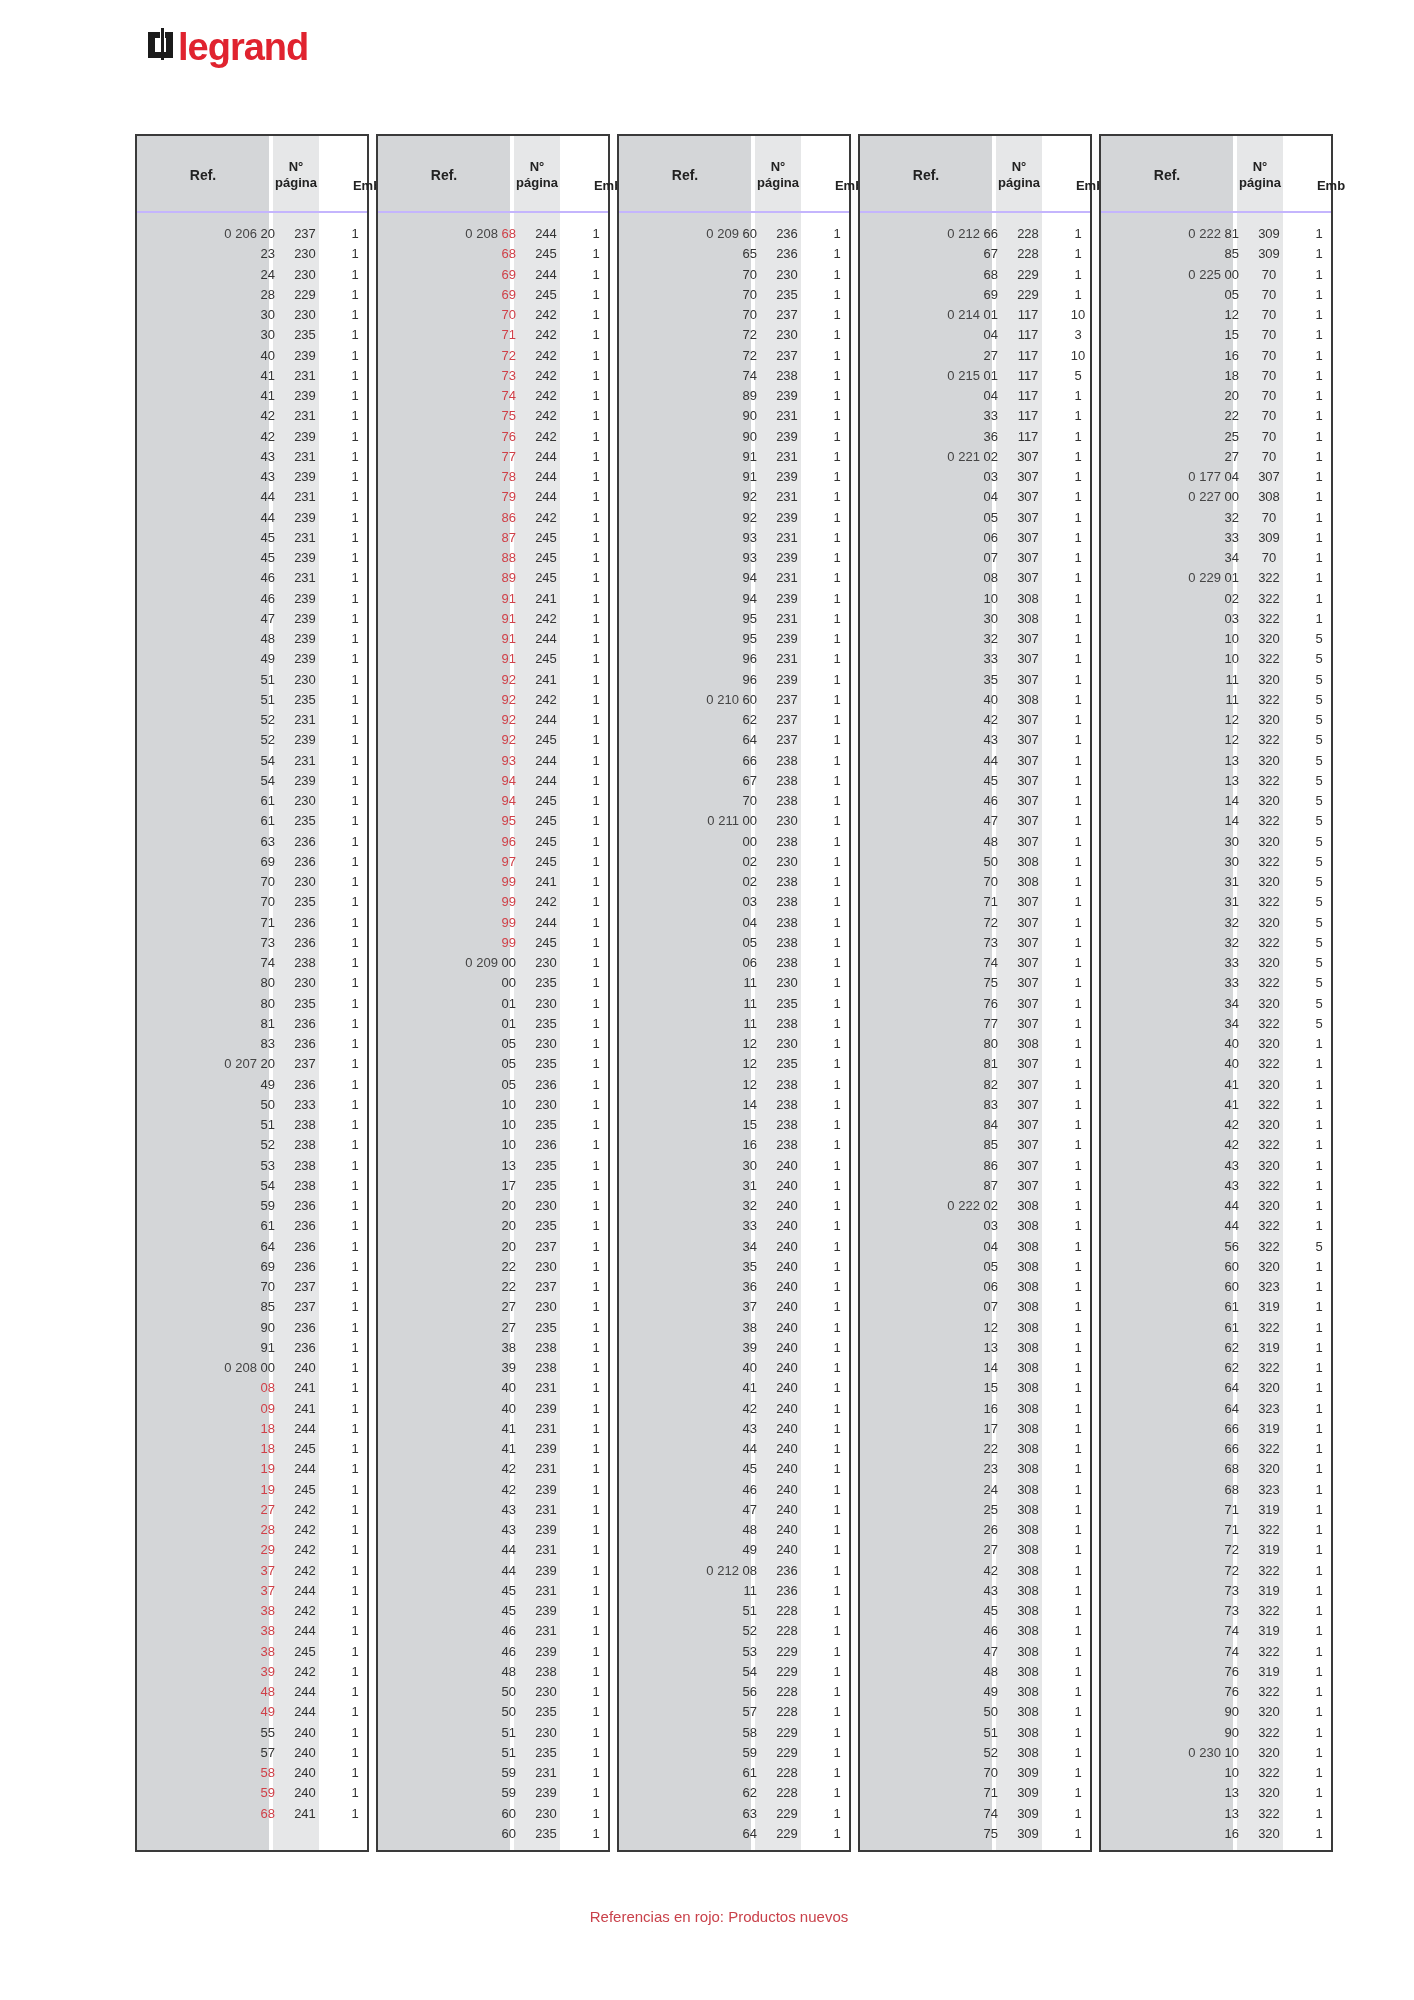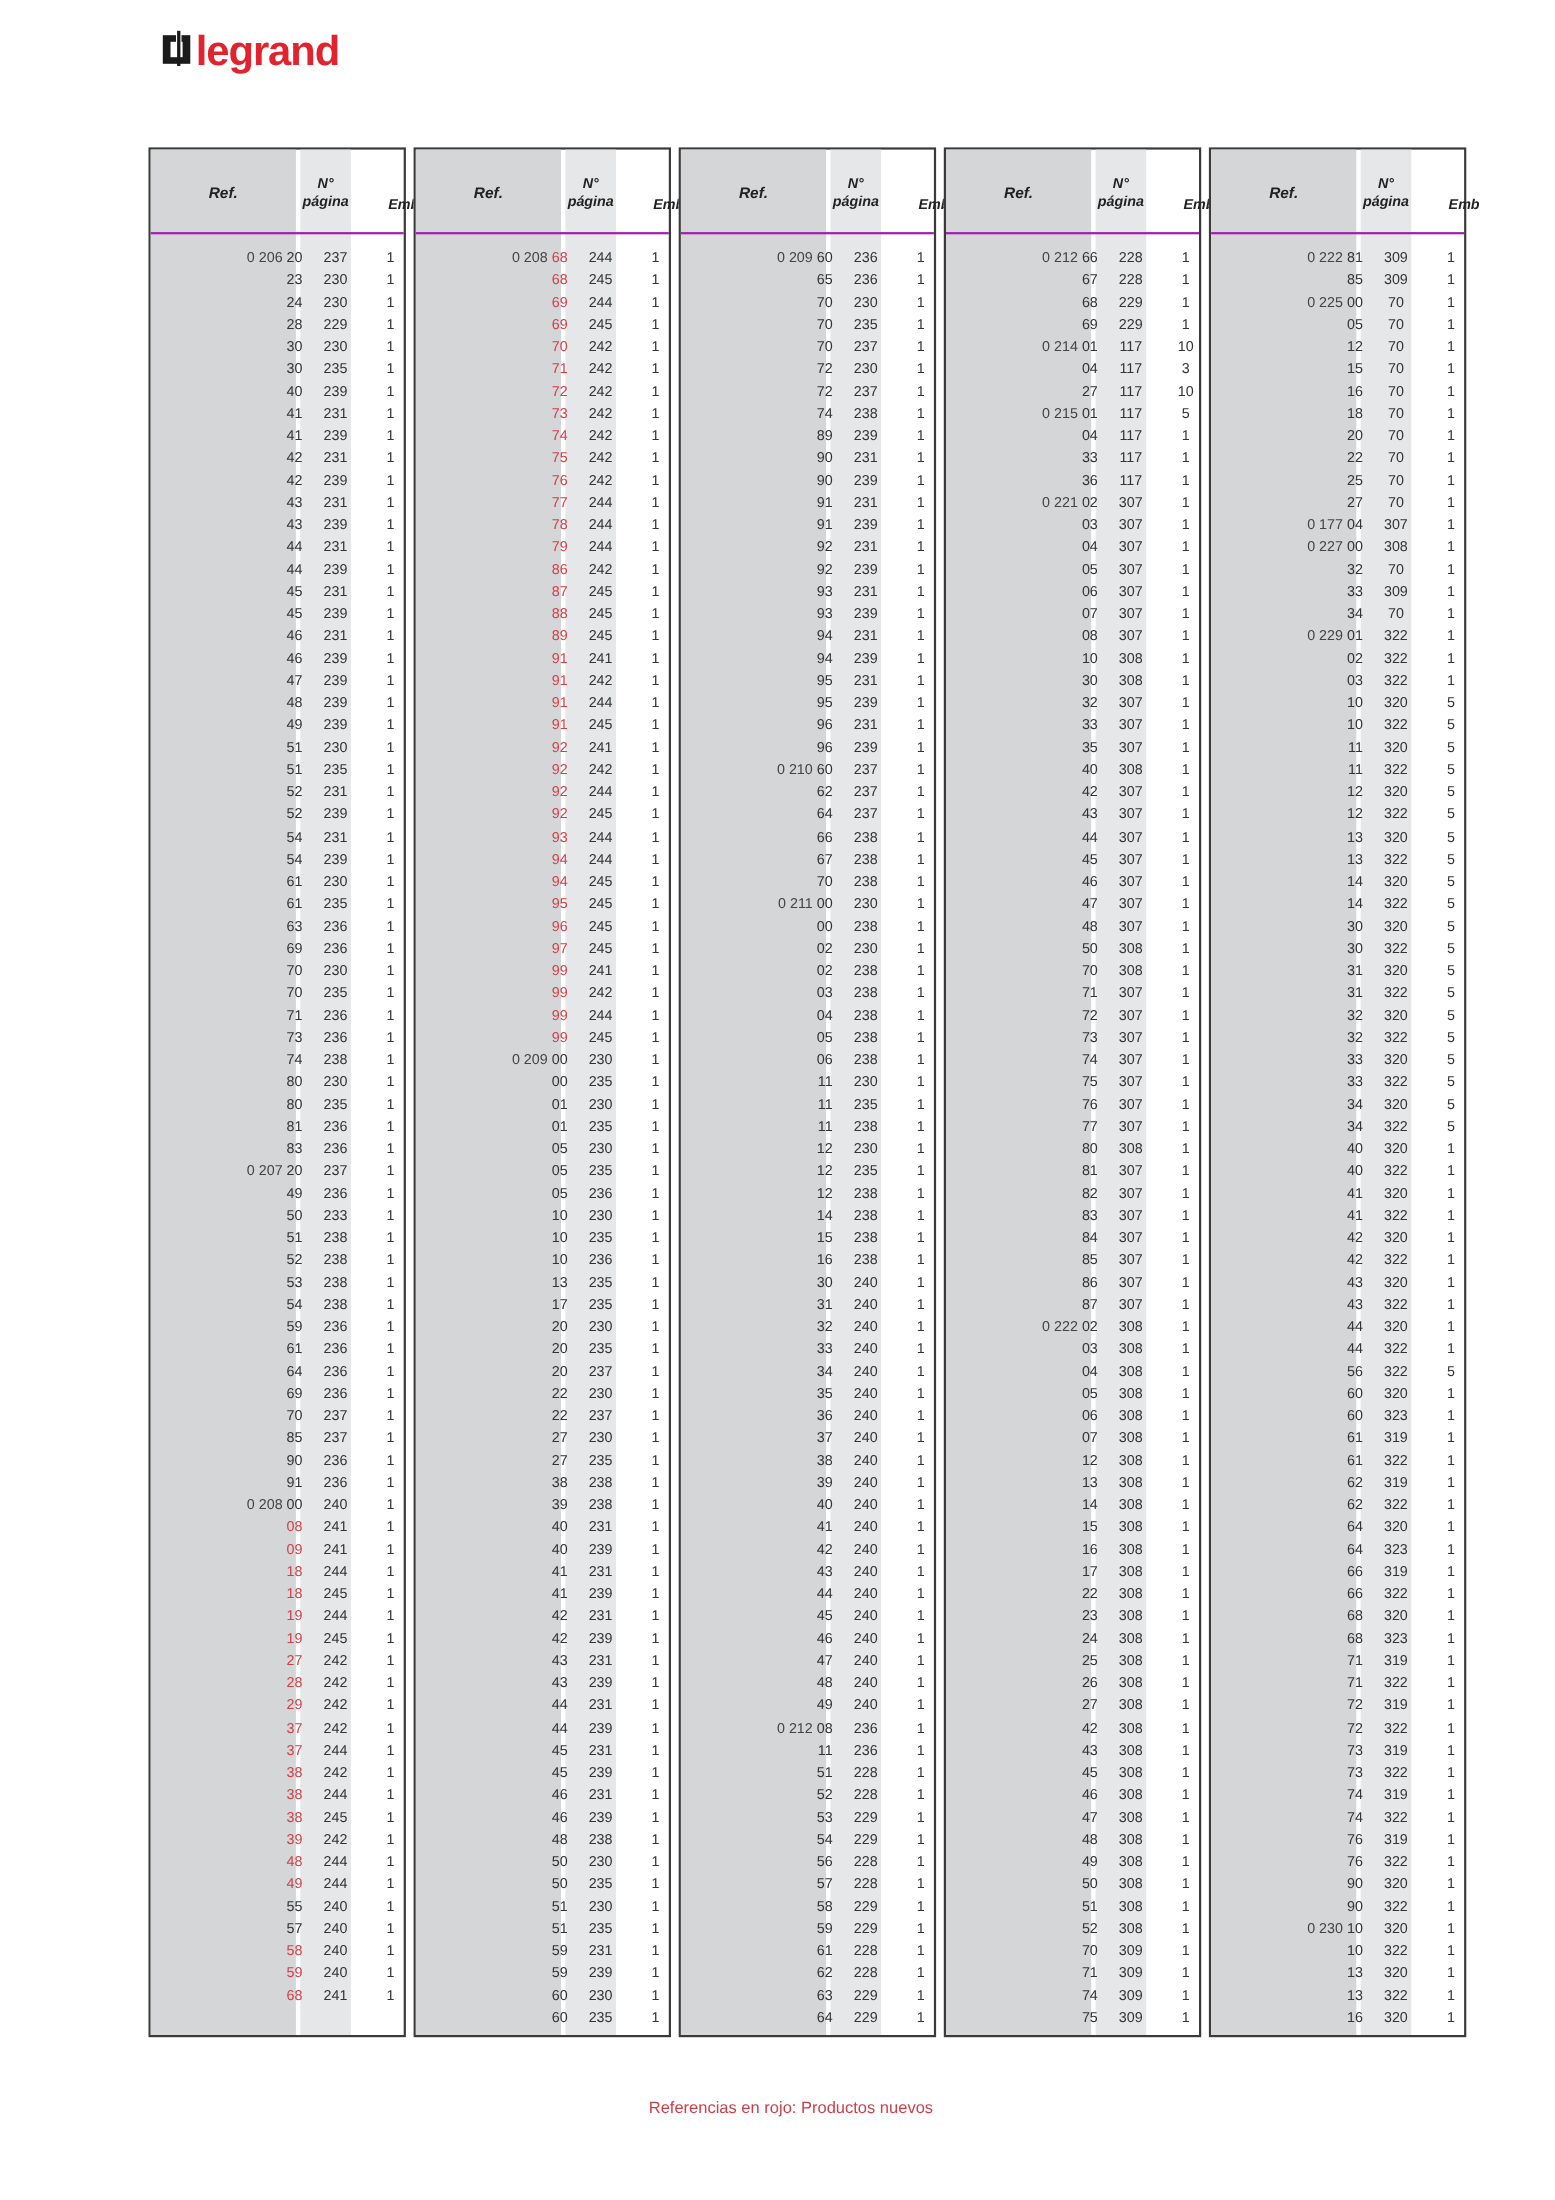--- a/index.html
+++ b/index.html
@@ -11,21 +11,21 @@
   .logo-mark .outer { position: absolute; left: 0; top: 4px; width: 25px; height: 26px; background: #1b1b1b; }
   .logo-mark .inner { position: absolute; left: 7px; top: 10px; width: 11px; height: 14px; background: #fff; }
   .logo-mark .notch { position: absolute; left: 12px; top: 0px; width: 5px; height: 14px; background: #fff; }
   .logo-mark .bar { position: absolute; left: 13px; top: 0px; width: 3px; height: 32px; background: #1b1b1b; }
   .logo-text { font-family: "Liberation Sans", sans-serif; font-weight: bold; font-size: 38px; color: #e0232f; letter-spacing: -1px; line-height: 1; }
 
   .tables { position: absolute; left: 135px; top: 134px; width: 1200px; height: 1718px; }
   .col-box { position: absolute; top: 0; width: 234px; height: 1718px; border: 2px solid #3a3a3a; background: #fff; }
   .col-box .bg-ref { position: absolute; left: 0; top: 0; width: 132px; height: 100%; background: #d4d6d8; }
   .col-box .bg-page { position: absolute; left: 136px; top: 0; width: 46px; height: 100%; background: #e6e7e8; }
-  .col-box .hdr { position: absolute; left: 0; top: 0; width: 100%; height: 77px; border-bottom: 2px solid #a21caf; font-style: italic; }
+  .col-box .hdr { position: absolute; left: 0; top: 0; width: 100%; height: 77px; border-bottom: 2px solid #c4b5fd; }
   .hdr .h-ref { position: absolute; left: 0; top: 0; width: 132px; height: 77px; display: flex; align-items: center; justify-content: center; font-weight: bold; font-size: 14px; color: #222; }
   .hdr .h-page { position: absolute; left: 136px; top: 0; width: 46px; height: 77px; display: flex; flex-direction: column; align-items: center; justify-content: center; font-weight: bold; font-size: 13px; line-height: 16px; color: #222; }
   .hdr .h-emb { position: absolute; left: 182px; top: 0; width: 48px; height: 99px; display: flex; align-items: center; justify-content: center; font-weight: bold; font-size: 13px; color: #222; padding-left: 48px; }
 
   .rows { position: absolute; left: 12px; top: 88px; width: 100%; }
   .row { height: 20.25px; position: relative; font-size: 13px; line-height: 20px; color: #333; }
   .row .c-ref { position: absolute; left: 0; width: 126px; text-align: right; white-space: nowrap; }
   .row .c-ref .pre { color: #444; }
   .row .c-ref .suf { color: #333; }
   .row.new .c-ref .suf { color: #d04048; }

